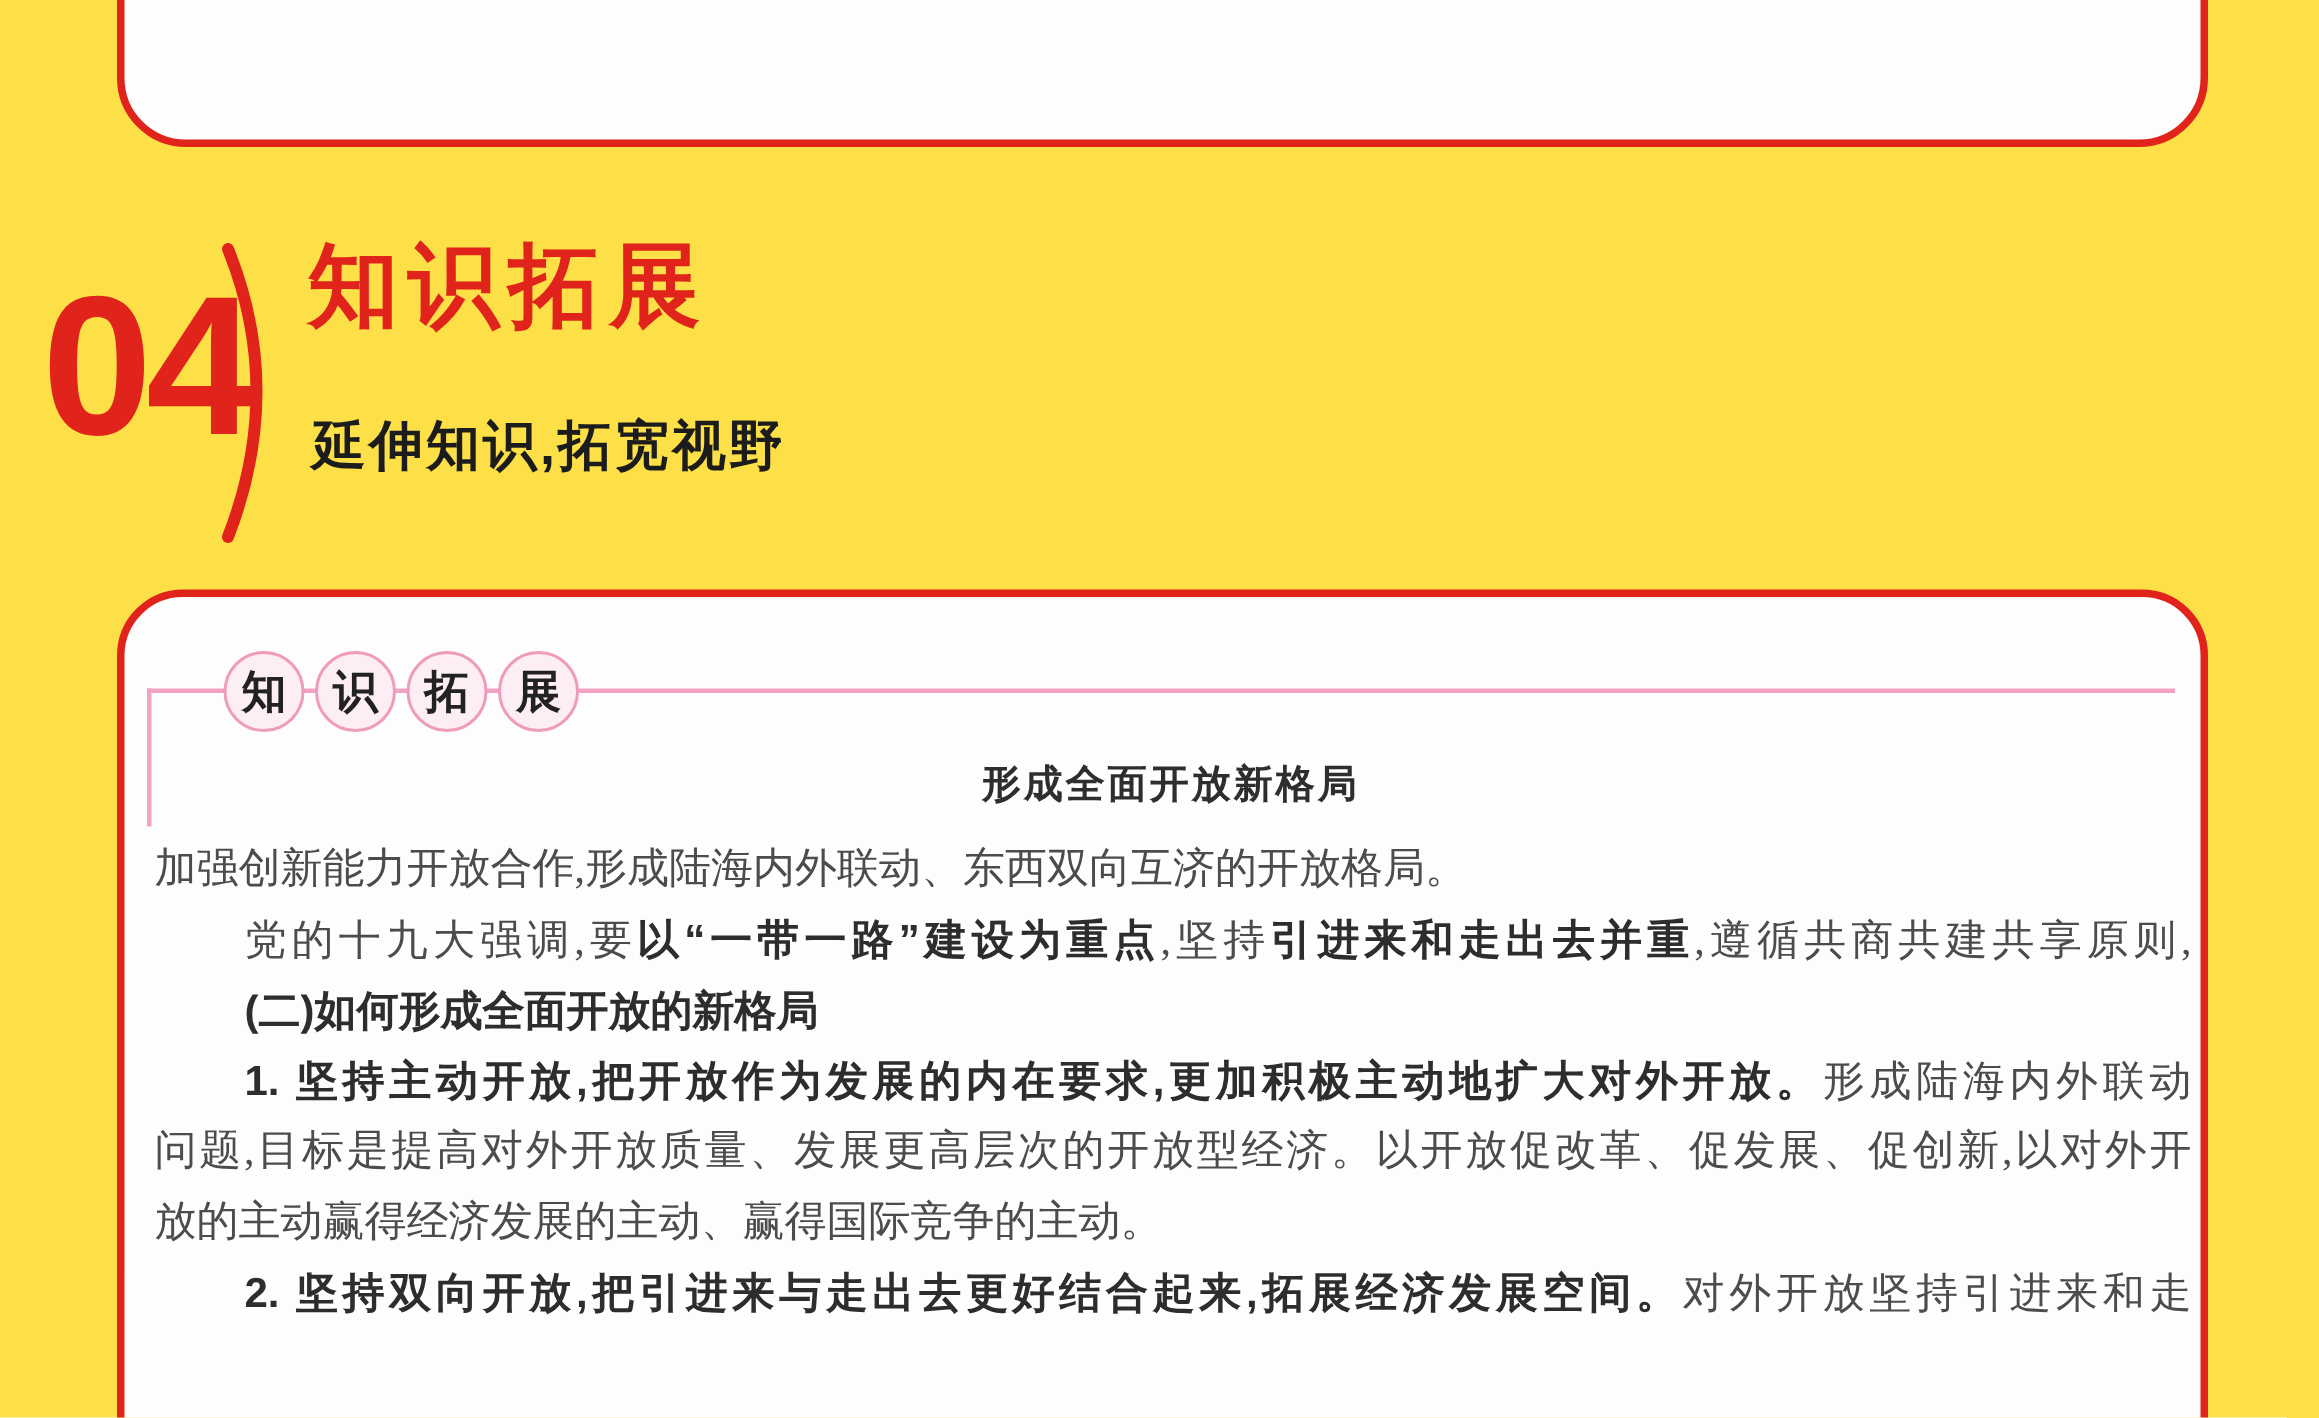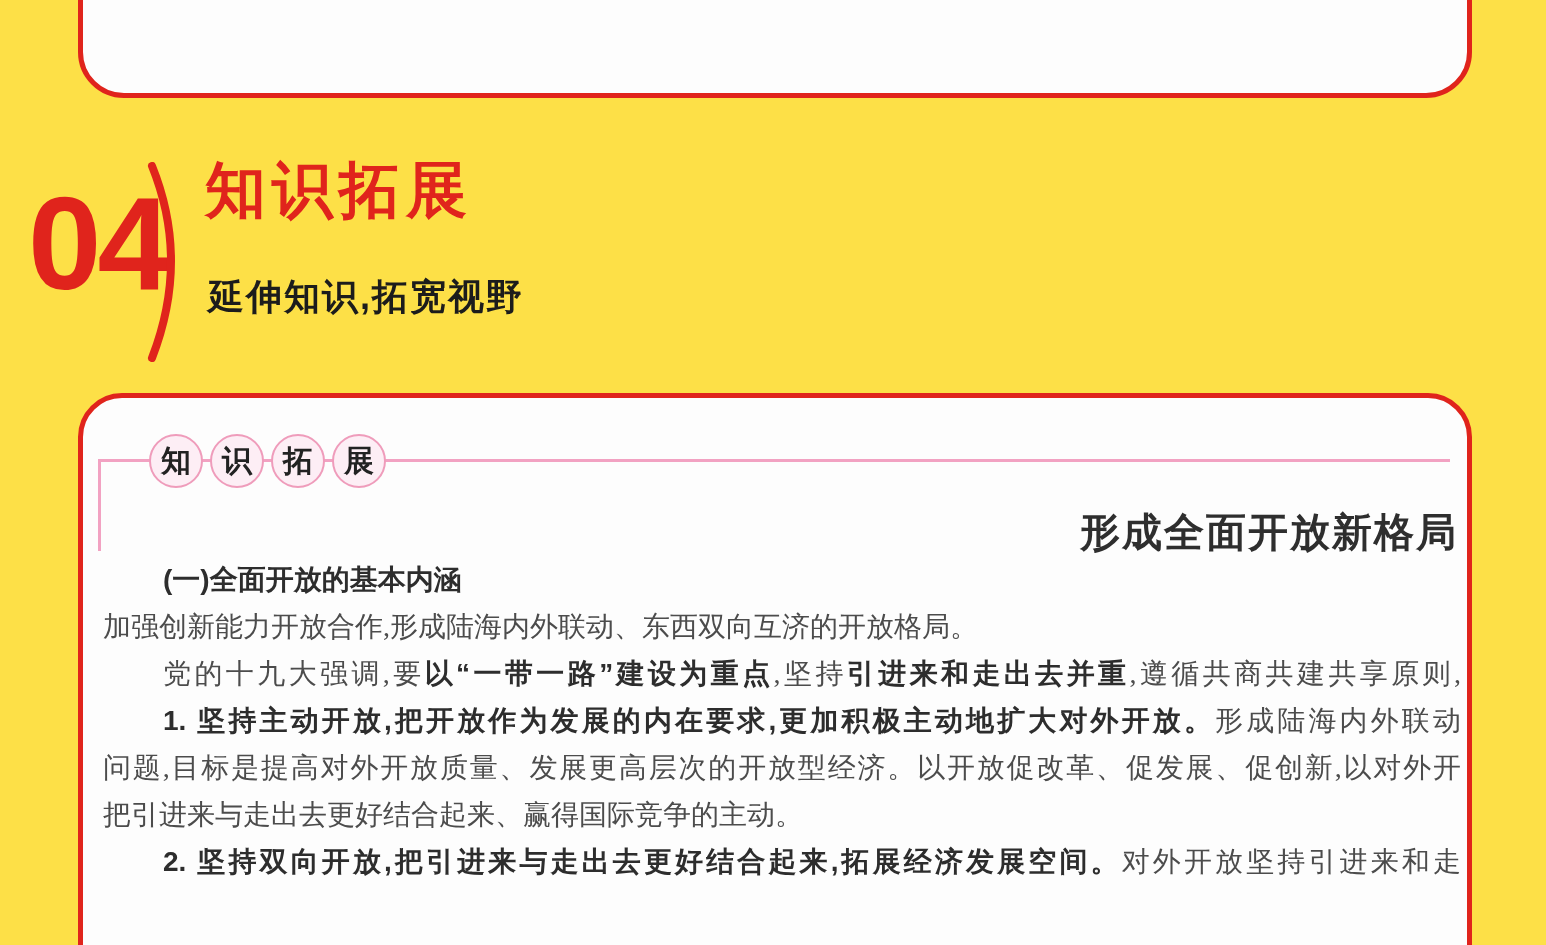--- a/index.html
+++ b/index.html
@@ -39,23 +39,23 @@
   .kb-vline{position:absolute; left:15px; top:61px; width:3px;  height:92px; background:var(--pink_line);}
   .kb-badges{position:absolute; left:66px; top:36px; display:flex; gap:7px;}
   .badge{
     width:50px; height:50px; border-radius:50%;
     border:2.5px solid var(--pink_circle); background:var(--pink_fill);
     display:flex; align-items:center; justify-content:center;
     font-family:"Liberation Sans", sans-serif; font-weight:700;
     font-size:30px; color:#222;
   }
   .kb-title{
-    position:absolute; left:20px; top:107px; width:1355px; text-align:right;
+    position:absolute; left:20px; top:107px; width:1355px; text-align:center;
     font-family:"Liberation Sans", sans-serif; font-weight:700;
-    font-size:40px; color:#2e2e2e; letter-spacing:2px;
+    font-size:26px; color:#2e2e2e; letter-spacing:2px;
   }
   .kb-content{position:absolute; left:20px; top:158px; width:1358px;}
   .kline{
     width:100%; height:47px; line-height:47px; font-size:28px;
     white-space:nowrap; overflow:visible;
   }
   .kline.justify{white-space:normal; text-align:justify; text-align-last:justify; text-justify:inter-character;}
   .kline.indent{text-indent:60px;}
   .seg-b{font-family:"Liberation Sans", sans-serif; font-weight:700; color:#2d2d2d;}
   .seg-r{font-family:"Liberation Serif", serif; font-weight:400; color:#4c4c4c;}
@@ -83,23 +83,23 @@
     <div class="kb-hline"></div>
     <div class="kb-vline"></div>
     <div class="kb-badges" id="badges">
         <div class="badge">知</div>
         <div class="badge">识</div>
         <div class="badge">拓</div>
         <div class="badge">展</div>
       </div>
     <div class="kb-title">形成全面开放新格局</div>
     <div class="kb-content" id="content">
-        <div class="kline indent"><span class="seg-b">(一)全面开放的基本内涵</span></div>
         <div class="kline"><span class="seg-r">加强创新能力开放合作,形成陆海内外联动、东西双向互济的开放格局。</span></div>
         <div class="kline justify indent"><span class="seg-r">党的十九大强调,要</span><span class="seg-b">以“一带一路”建设为重点</span><span class="seg-r">,坚持</span><span class="seg-b">引进来和走出去并重</span><span class="seg-r">,遵循共商共建共享原则,</span></div>
+        <div class="kline indent"><span class="seg-b">(二)如何形成全面开放的新格局</span></div>
         <div class="kline justify indent"><span class="seg-b">1. 坚持主动开放,把开放作为发展的内在要求,更加积极主动地扩大对外开放。</span><span class="seg-r">形成陆海内外联动</span></div>
         <div class="kline justify"><span class="seg-r">问题,目标是提高对外开放质量、发展更高层次的开放型经济。以开放促改革、促发展、促创新,以对外开</span></div>
-        <div class="kline"><span class="seg-r">把引进来与走出去更好结合起来、赢得国际竞争的主动。</span></div>
+        <div class="kline"><span class="seg-r">放的主动赢得经济发展的主动、赢得国际竞争的主动。</span></div>
         <div class="kline justify indent"><span class="seg-b">2. 坚持双向开放,把引进来与走出去更好结合起来,拓展经济发展空间。</span><span class="seg-r">对外开放坚持引进来和走</span></div>
       </div>
   </div>
 
 </div>
 
 </body></html>

